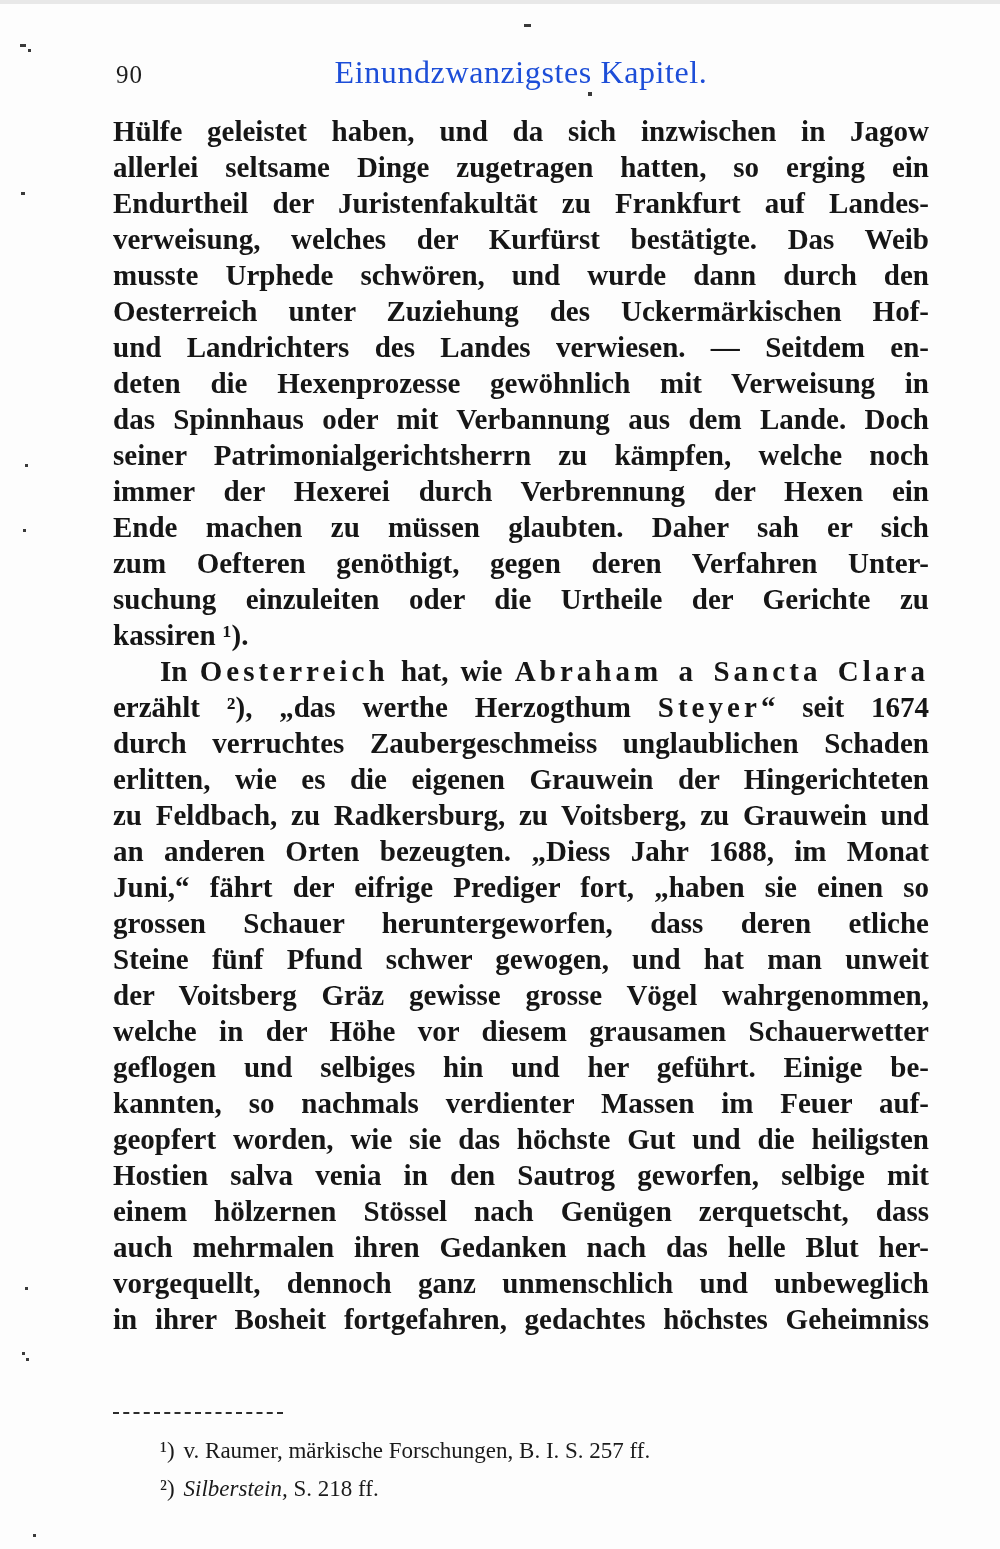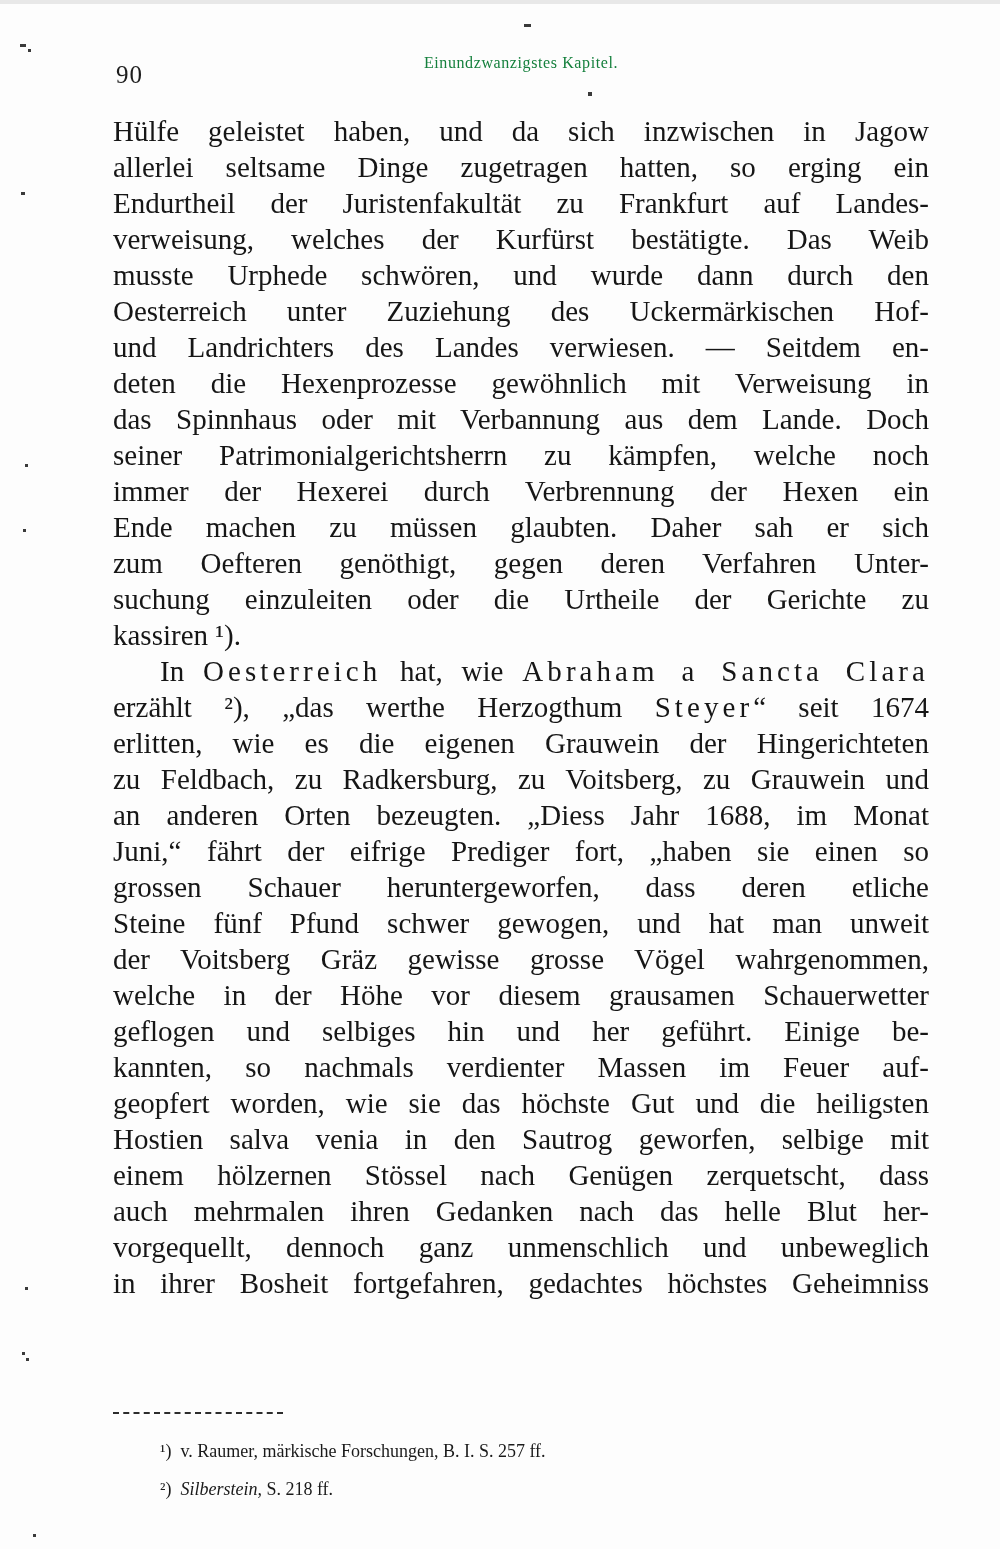--- a/index.html
+++ b/index.html
@@ -20,58 +20,59 @@
     font-size: 25px;
     letter-spacing: 1px;
     color: #1d1d1d;
   }
   .chapter {
     position: absolute;
     left: 113px;
     top: 50px;
     width: 816px;
     text-align: center;
-    font-size: 16px;
+    font-size: 32px;
     letter-spacing: 0.6px;
-    color: #15803d;
+    color: #1d4ed8;
   }
   .body-text {
     position: absolute;
     left: 113px;
     top: 109px;
     width: 816px;
     font-size: 29px;
     line-height: 36px;
   }
   .line {
     text-align: justify;
     text-align-last: justify;
     -moz-text-align-last: justify;
     height: 36px;
     white-space: normal;
+    font-weight: bold;
   }
   .line.left {
     text-align-last: left;
     -moz-text-align-last: left;
   }
   .line.indent { text-indent: 47px; }
   .sperr { letter-spacing: 0.14em; }
   .fn-rule {
     position: absolute;
     left: 113px;
     top: 1408px;
     width: 170px;
     height: 0;
     border-top: 2px dashed #2c2c2c;
   }
   .footnotes {
     position: absolute;
     left: 160px;
     top: 1428px;
-    font-size: 18px;
+    font-size: 23px;
     line-height: 38px;
     color: #1a1a1a;
   }
   .fn { white-space: nowrap; }
   .fnmark { margin-right: 9px; }
   .italic { font-style: italic; }
   .speck { position: absolute; background: #3a3a3a; }
 </style>
 </head>
 <body>
@@ -93,20 +94,21 @@
       <div class="line"><span>deten die Hexenprozesse gewöhnlich mit Verweisung in</span></div>
       <div class="line"><span>das Spinnhaus oder mit Verbannung aus dem Lande. Doch</span></div>
       <div class="line"><span>seiner Patrimonialgerichtsherrn zu kämpfen, welche noch</span></div>
       <div class="line"><span>immer der Hexerei durch Verbrennung der Hexen ein</span></div>
       <div class="line"><span>Ende machen zu müssen glaubten. Daher sah er sich</span></div>
       <div class="line"><span>zum Oefteren genöthigt, gegen deren Verfahren Unter-</span></div>
       <div class="line"><span>suchung einzuleiten oder die Urtheile der Gerichte zu</span></div>
       <div class="line left"><span>kassiren ¹).</span></div>
       <div class="line indent"><span>In </span><span class="sperr">Oesterreich</span><span> hat, wie </span><span class="sperr">Abraham a Sancta Clara</span></div>
       <div class="line"><span>erzählt ²), „das werthe Herzogthum </span><span class="sperr">Steyer</span><span>“ seit 1674</span></div>
+      <div class="line"><span>durch verruchtes Zaubergeschmeiss unglaublichen Schaden</span></div>
       <div class="line"><span>erlitten, wie es die eigenen Grauwein der Hingerichteten</span></div>
       <div class="line"><span>zu Feldbach, zu Radkersburg, zu Voitsberg, zu Grauwein und</span></div>
       <div class="line"><span>an anderen Orten bezeugten. „Diess Jahr 1688, im Monat</span></div>
       <div class="line"><span>Juni,“ fährt der eifrige Prediger fort, „haben sie einen so</span></div>
       <div class="line"><span>grossen Schauer heruntergeworfen, dass deren etliche</span></div>
       <div class="line"><span>Steine fünf Pfund schwer gewogen, und hat man unweit</span></div>
       <div class="line"><span>der Voitsberg Gräz gewisse grosse Vögel wahrgenommen,</span></div>
       <div class="line"><span>welche in der Höhe vor diesem grausamen Schauerwetter</span></div>
       <div class="line"><span>geflogen und selbiges hin und her geführt. Einige be-</span></div>
       <div class="line"><span>kannten, so nachmals verdienter Massen im Feuer auf-</span></div>

